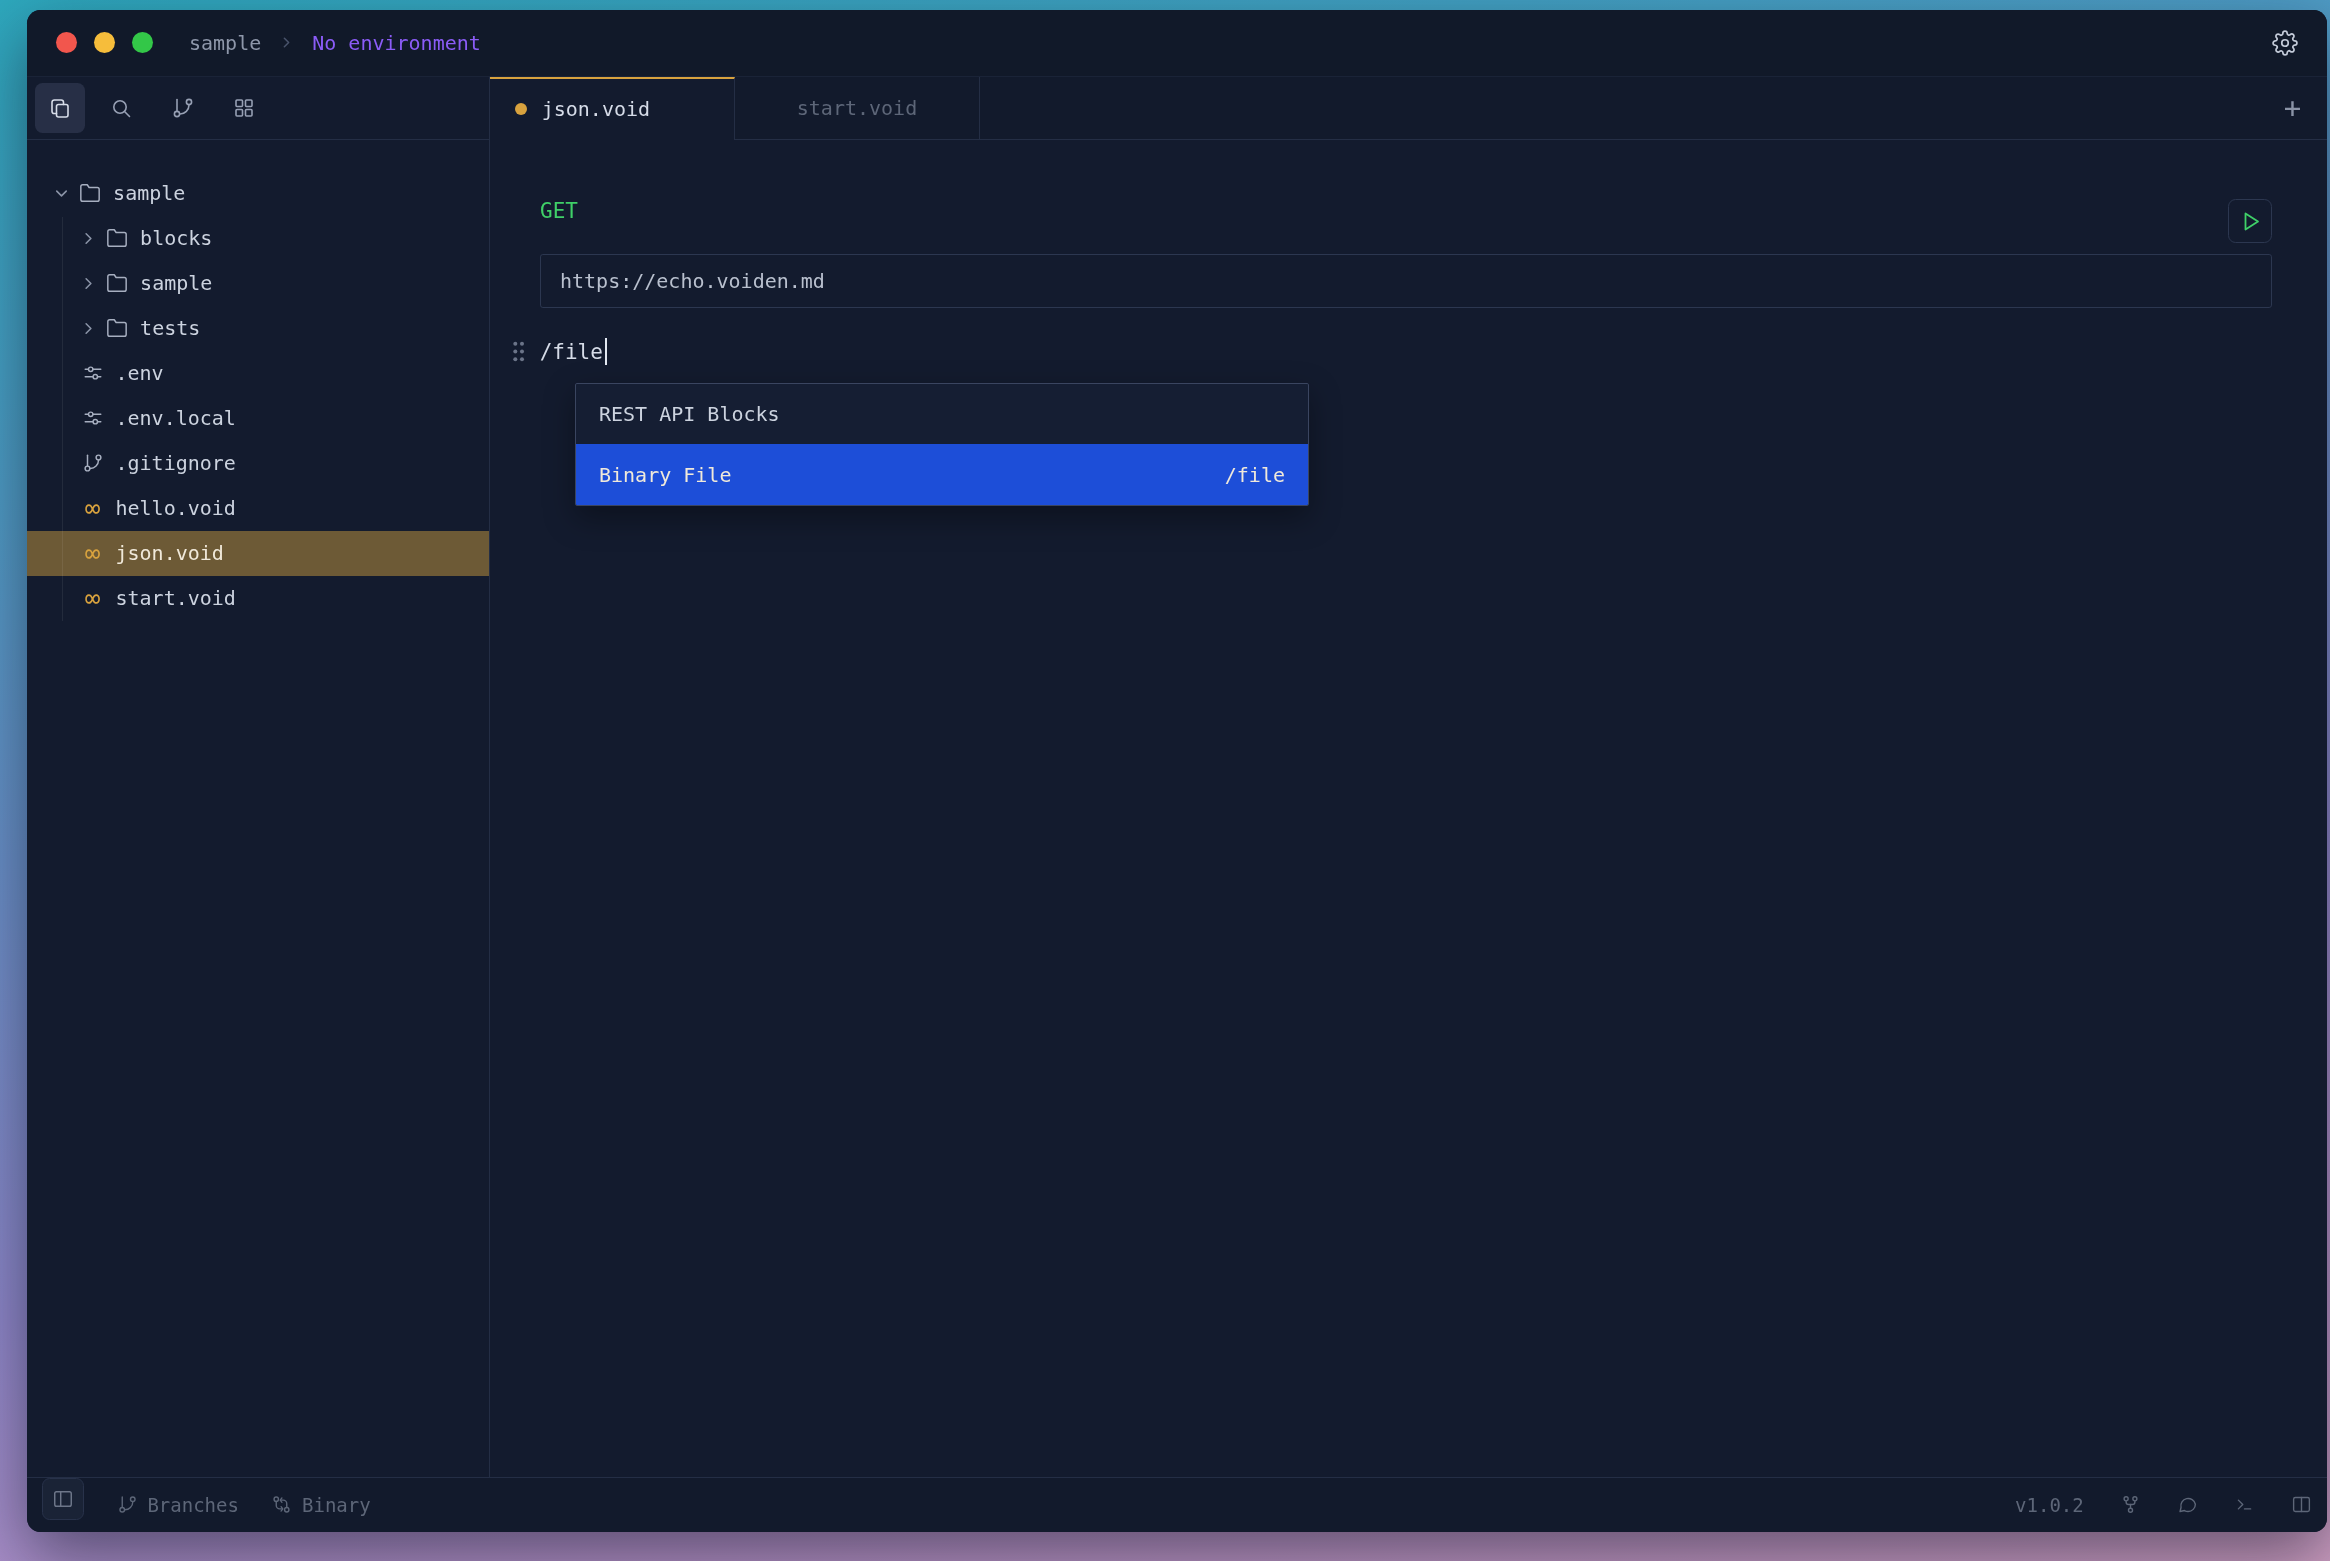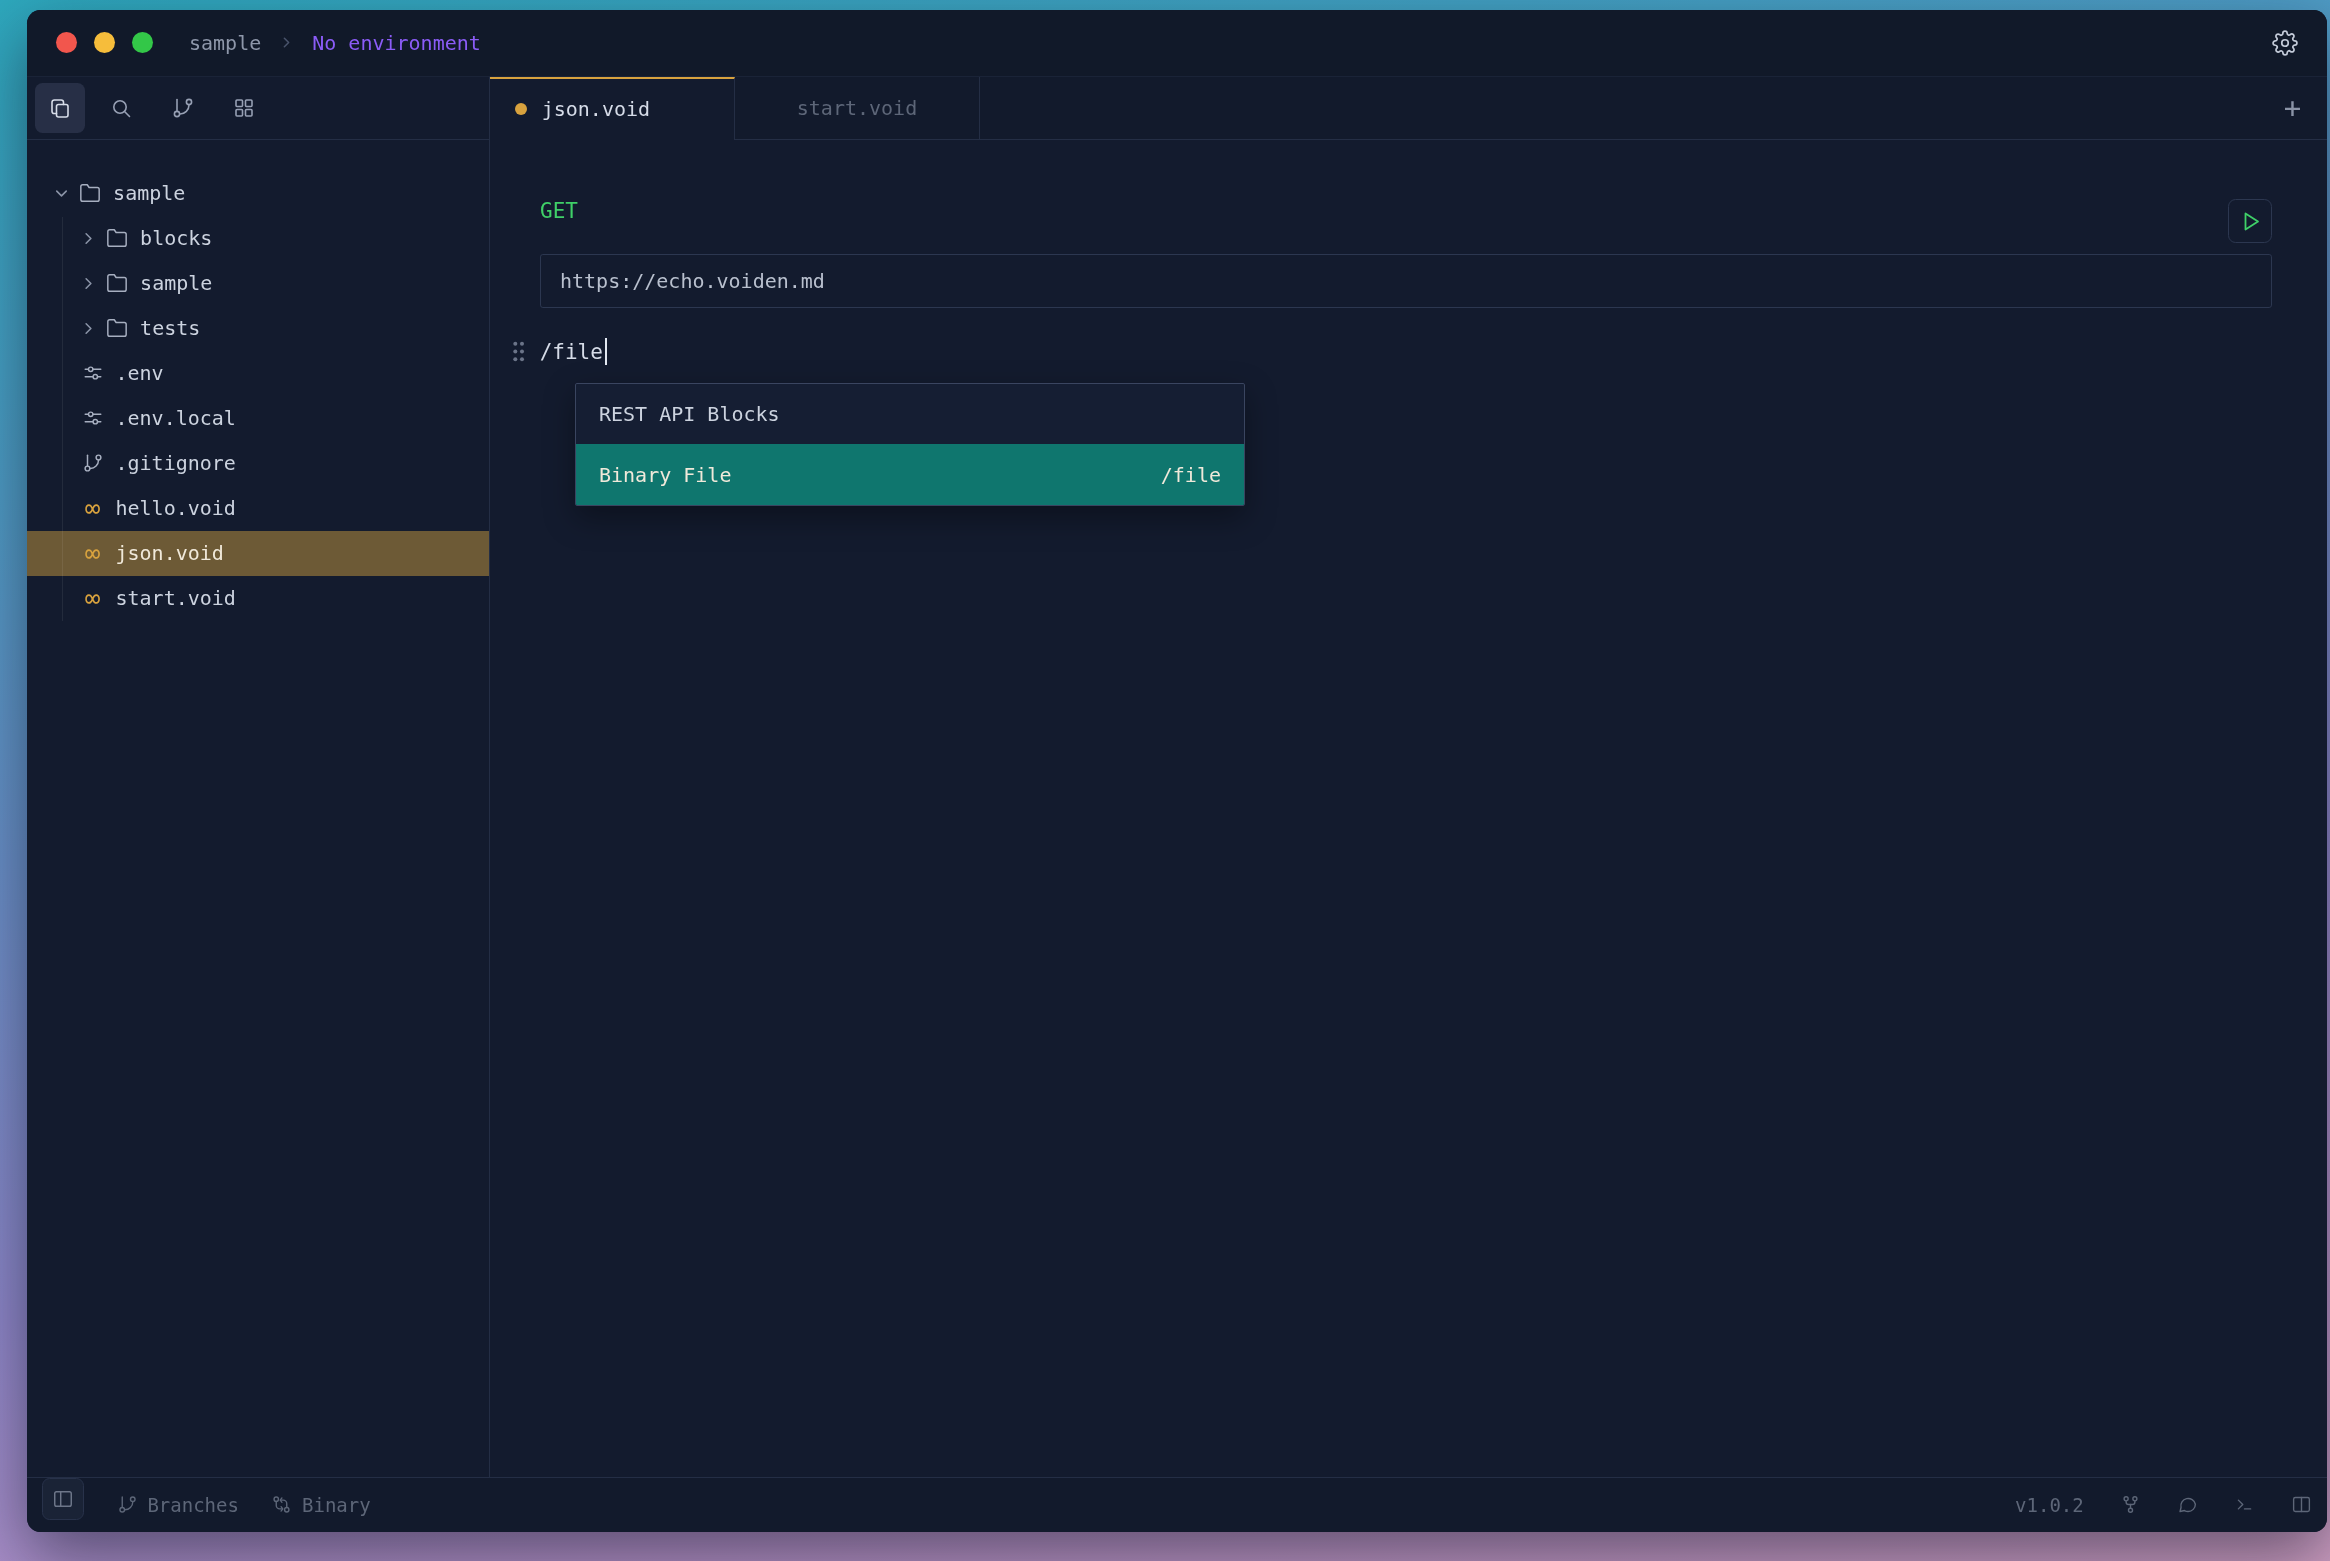--- a/index.html
+++ b/index.html
@@ -56,24 +56,24 @@
   
   .editor { flex:1; padding:59px 55px 0 50px; }
   .method-row { display:flex; justify-content:space-between; height:44px; }
   .method { color:#3fd068; font-size:21px; }
   .run-btn { width:44px; height:44px; border:1px solid #2c3750; border-radius:7.6px; display:flex; align-items:center; justify-content:center; color:#3fd068; }
   .url-box { margin-top:11.5px; height:54px; border:1px solid #2c3750; border-radius:2.9px; display:flex; align-items:center; padding:0 19px; color:#b9c0ce; font-size:20px; }
   .path-row { margin-top:29px; margin-left:-29px; display:flex; align-items:center; gap:13.4px; height:29px; }
   .drag-handle { display:flex; color:#6b7488; }
   .path-text { color:#d6dce8; font-size:21px; display:flex; align-items:center; }
   .cursor { display:inline-block; width:1.9px; height:27px; background:#e2e8f1; margin-left:1.9px; }
-  .dropdown { margin-top:17px; margin-left:35px; width:670px; border:1px solid #3a4560; background:#151e33; border-radius:1.9px; box-shadow:0 11.5px 31px rgba(0,0,0,.35); overflow:hidden; }
+  .dropdown { margin-top:17px; margin-left:35px; width:734px; border:1px solid #3a4560; background:#151e33; border-radius:1.9px; box-shadow:0 11.5px 31px rgba(0,0,0,.35); overflow:hidden; }
   .dd-header { height:60px; display:flex; align-items:center; padding:0 23px; color:#ccd3df; font-size:20px; }
   .dd-item { height:61px; display:flex; align-items:center; justify-content:space-between; padding:0 23px; font-size:20px; }
-  .dd-item.selected { background:#0f766e; color:#f0e9da; }
+  .dd-item.selected { background:#1d4ed8; color:#f0e9da; }
   
   .statusbar { height:55px; flex:0 0 55px; border-top:1px solid #242e45; display:flex; padding:0 15.3px; background:#121a2c; color:#5d6678; font-size:19px; }
   .sb-btn { width:42px; height:42px; border:1px solid #28324a; background:#1a2336; border-radius:7.6px; display:flex; align-items:center; justify-content:center; color:#6d7689; }
   .sb-item { display:flex; align-items:center; gap:9.6px; margin-left:32.5px; }
   .sb-right { margin-left:auto; display:flex; align-items:center; gap:36px; }
   .sb-icon { display:flex; color:#5d6678; }
   svg { display:block; }
 </style>
 </head>
 <body>

